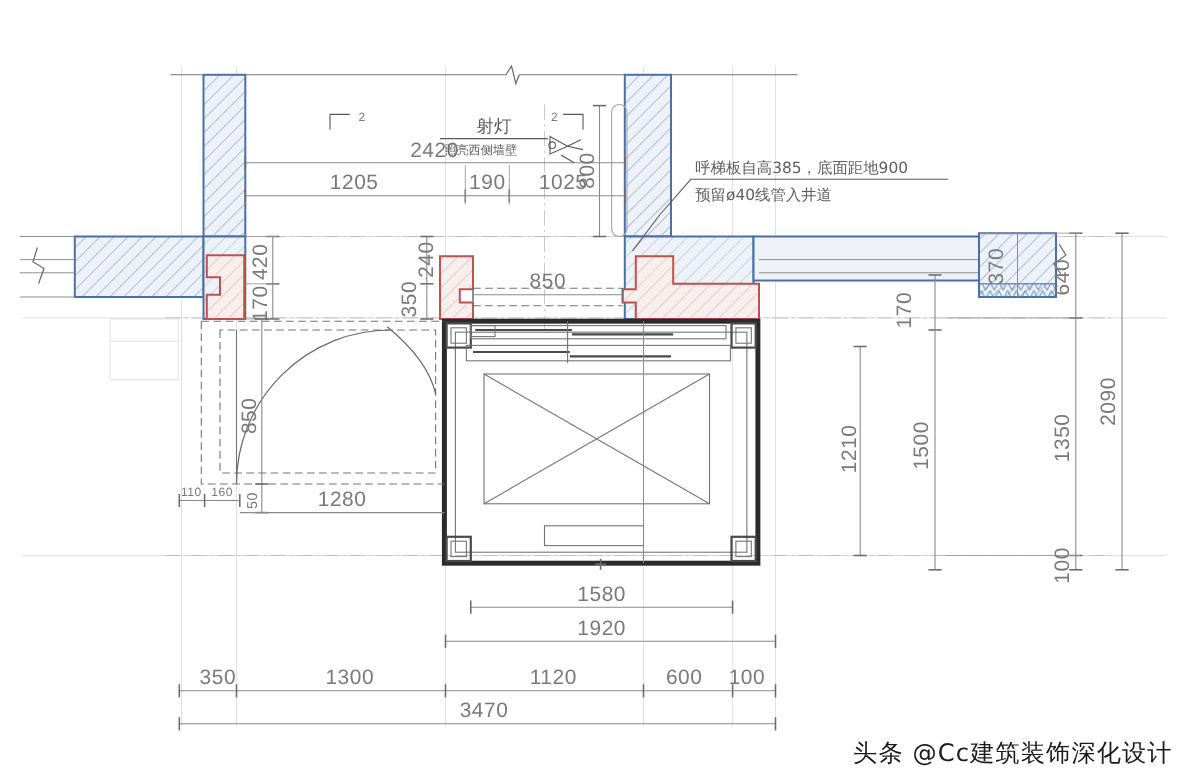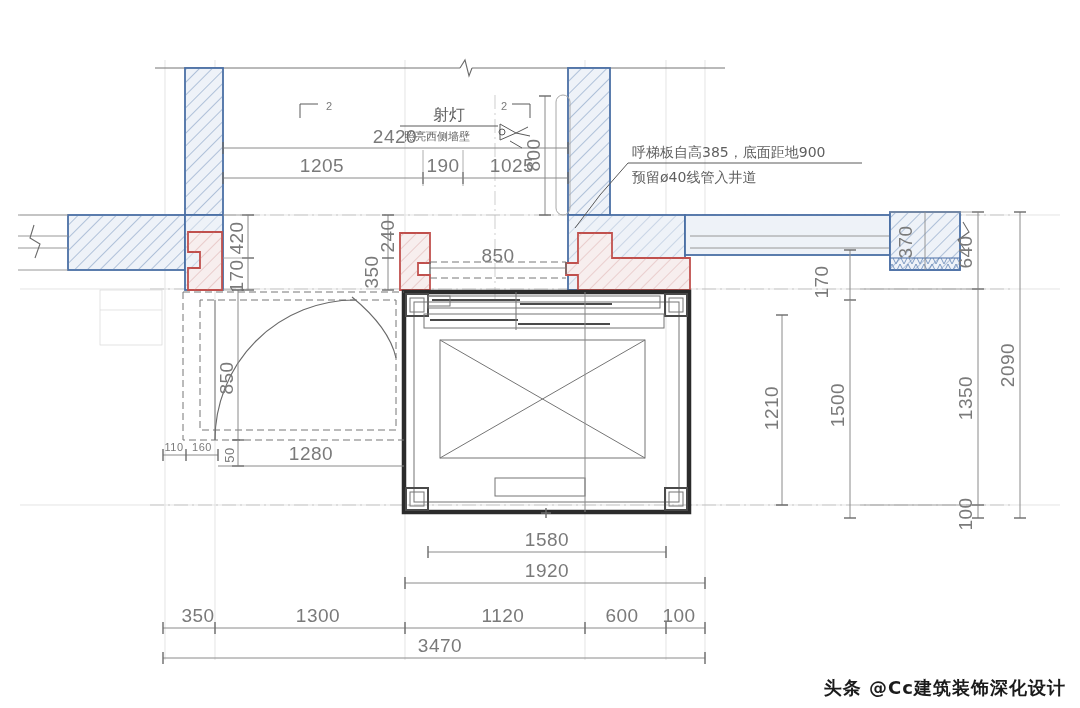--- a/index.html
+++ b/index.html
@@ -6,21 +6,21 @@
   html,body{margin:0;padding:0;background:#ffffff;}
   body{
     font-family:"Liberation Sans", sans-serif;
     width:1080px;height:708px;overflow:hidden;position:relative;
   }
   #stage{position:absolute;left:0;top:0;width:1080px;height:708px;background:#fff;}
   svg#dwg{position:absolute;left:0;top:0;width:1080px;height:708px;}
   .wm{
     position:absolute;right:14px;bottom:8px;
     font-family:"DejaVu Sans", sans-serif;
-    font-size:18px;font-weight:700;color:#1b1b1b;
+    font-size:22px;font-weight:400;color:#1b1b1b;
     letter-spacing:1px;white-space:nowrap;
     text-shadow:0 0 2px rgba(255,255,255,.9);
   }
   text{font-family:"Liberation Sans", sans-serif;fill:#6d6d6d;}
   .dimtxt{font-size:19px;fill:#7a7a7a;letter-spacing:.5px;}
   .dimtxt.sm{font-size:13px;}
   .dimtxt.xs{font-size:11px;}
   .cntxt{font-family:"DejaVu Sans", sans-serif;font-size:14px;fill:#5f5f5f;}
   .cntxt.big{font-size:16px;}
   .cntxt.sm{font-size:11px;}

